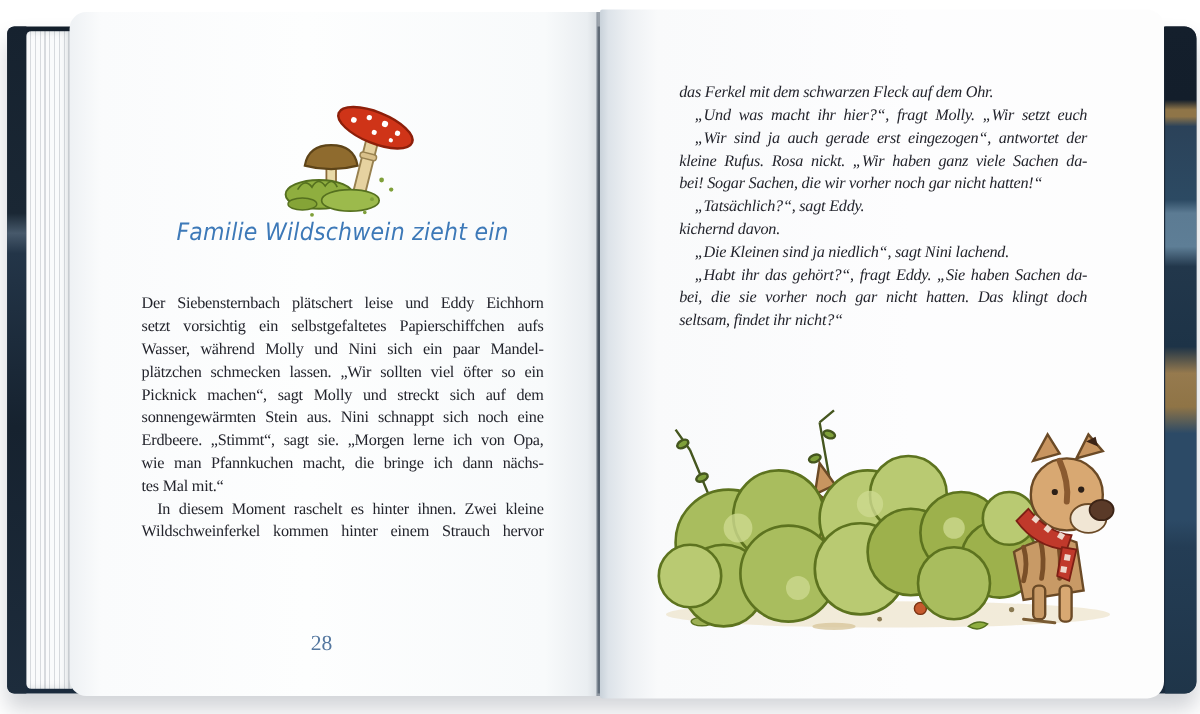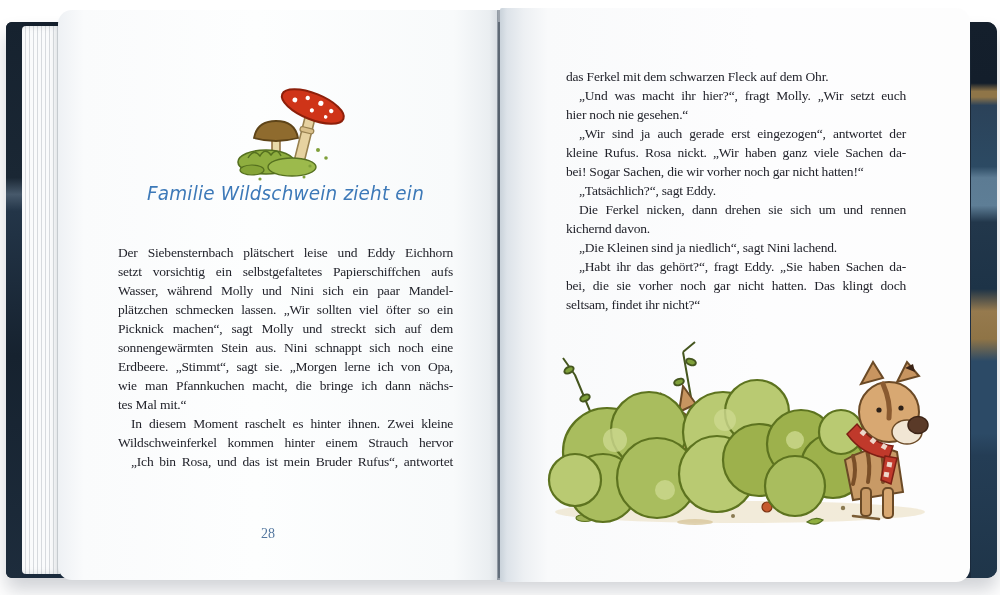--- a/index.html
+++ b/index.html
@@ -29,38 +29,38 @@
          background:repeating-linear-gradient(90deg,#fafbfc 0 3px,#d7dade 3px 4px);
          border-radius:4px 0 0 4px;
          box-shadow:inset -4px 0 6px rgba(120,130,140,.25);}
   
   .page{position:absolute;}
   .page-left{left:58px;top:10px;width:440px;height:570px;
          border-radius:14px 2px 2px 14px;
          background:linear-gradient(90deg,#eef1f4 0px,#fafbfc 26px,#fdfefe 45%,#f8fafb 90%,#eaeef1 98%,#d8dde2 100%);}
   .page-right{left:500px;top:8px;width:470px;height:574px;
          border-radius:2px 14px 14px 2px;
-         background:linear-gradient(90deg,#c9d2da 0px,#dde3e9 7px,#edf0f3 24px,#f9fafb 48px,#fdfdfe 55%,#fdfdfd 100%);}
+         background:linear-gradient(90deg,#c9d2da 0px,#dde3e9 7px,#edf0f3 24px,#f9fafb 48px,#fdfdfe 55%,#fdfdfd 100%);font-style:italic;}
   .gutter{position:absolute;left:497px;top:10px;width:3px;height:570px;
          background:linear-gradient(180deg,#7c8692 0%,#525d69 40%,#525d69 60%,#7c8692 100%);
          opacity:.75;}
   
   .title{position:absolute;left:60px;top:171px;width:335px;text-align:center;
          font-family:"DejaVu Sans", sans-serif;font-style:italic;
          font-size:20px;letter-spacing:.2px;color:#3d79b8;
          transform:scaleX(.92);}
   .textblock{position:absolute;}
   .textblock .line{font-size:13.5px;line-height:19px;letter-spacing:-.2px;color:#23242c;
          text-align:justify;text-align-last:justify;white-space:normal;}
   .textblock .line.indent{text-indent:13px;}
   .textblock .line.end{text-align-last:left;}
   .text-left{left:60px;top:233px;width:335px;}
   .text-right{left:66px;top:59px;width:340px;}
   .pagenum{position:absolute;left:60px;top:516px;width:300px;text-align:center;
-         font-size:14px;color:#54779f;}
+         font-size:18px;color:#54779f;}
   
   .mushroom-illu{position:absolute;left:172px;top:70px;width:132px;height:102px;}
   .bush-illu{position:absolute;left:45px;top:332px;width:400px;height:202px;}
 </style>
 </head>
 <body>
 
 <div class="scene">
 
   <div class="cover">
@@ -113,39 +113,36 @@
         <div class="line">setzt vorsichtig ein selbstgefaltetes Papierschiffchen aufs</div>
         <div class="line">Wasser, während Molly und Nini sich ein paar Mandel-</div>
         <div class="line">plätzchen schmecken lassen. „Wir sollten viel öfter so ein</div>
         <div class="line">Picknick machen“, sagt Molly und streckt sich auf dem</div>
         <div class="line">sonnengewärmten Stein aus. Nini schnappt sich noch eine</div>
         <div class="line">Erdbeere. „Stimmt“, sagt sie. „Morgen lerne ich von Opa,</div>
         <div class="line">wie man Pfannkuchen macht, die bringe ich dann nächs-</div>
         <div class="line end">tes Mal mit.“</div>
         <div class="line indent">In diesem Moment raschelt es hinter ihnen. Zwei kleine</div>
         <div class="line">Wildschweinferkel kommen hinter einem Strauch hervor</div>
-        <div class="line indent">„Ich bin Rosa, und das ist mein Bruder Rufus“, antwortet</div>
       </div>
 
     <div class="pagenum">28</div>
   </div>
 
   <div class="gutter"></div>
 
   <div class="page page-right">
 
     <div class="textblock text-right">
         <div class="line end">das Ferkel mit dem schwarzen Fleck auf dem Ohr.</div>
         <div class="line indent">„Und was macht ihr hier?“, fragt Molly. „Wir setzt euch</div>
-        <div class="line end">hier noch nie gesehen.“</div>
         <div class="line indent">„Wir sind ja auch gerade erst eingezogen“, antwortet der</div>
         <div class="line">kleine Rufus. Rosa nickt. „Wir haben ganz viele Sachen da-</div>
         <div class="line end">bei! Sogar Sachen, die wir vorher noch gar nicht hatten!“</div>
         <div class="line indent end">„Tatsächlich?“, sagt Eddy.</div>
-        <div class="line indent">Die Ferkel nicken, dann drehen sie sich um und rennen</div>
         <div class="line end">kichernd davon.</div>
         <div class="line indent end">„Die Kleinen sind ja niedlich“, sagt Nini lachend.</div>
         <div class="line indent">„Habt ihr das gehört?“, fragt Eddy. „Sie haben Sachen da-</div>
         <div class="line">bei, die sie vorher noch gar nicht hatten. Das klingt doch</div>
         <div class="line end">seltsam, findet ihr nicht?“</div>
       </div>
 
     <svg class="bush-illu" viewBox="0 0 400 202" xmlns="http://www.w3.org/2000/svg">
 
       <g>

